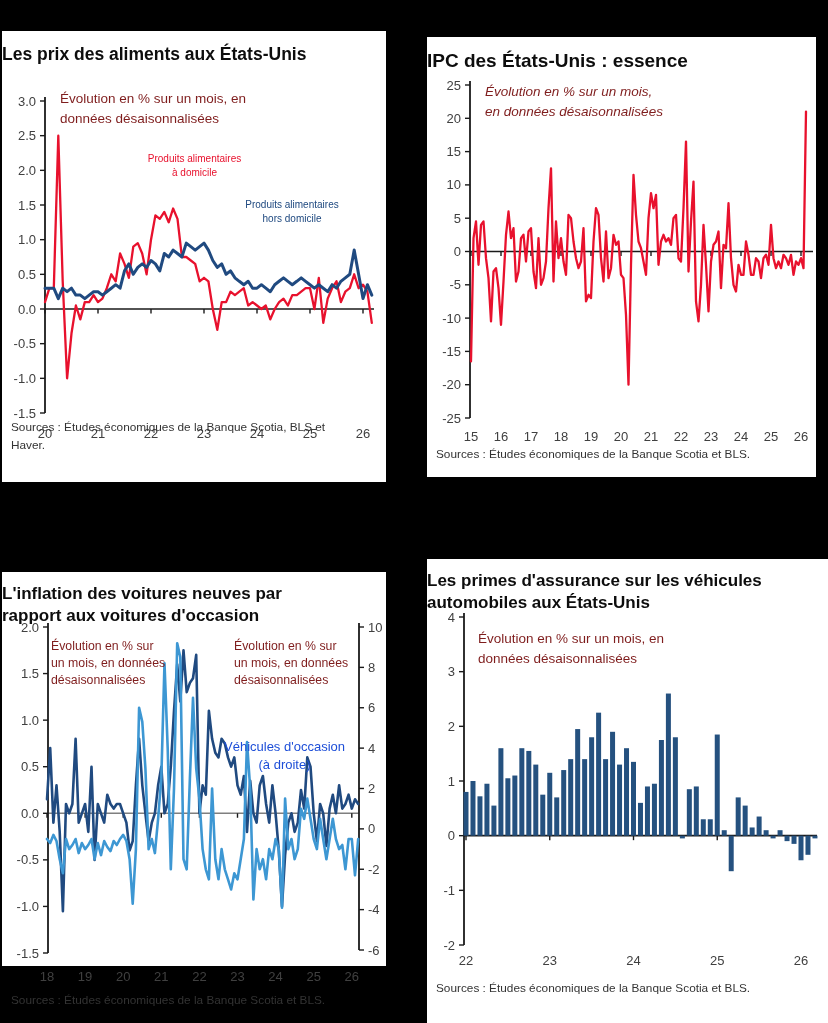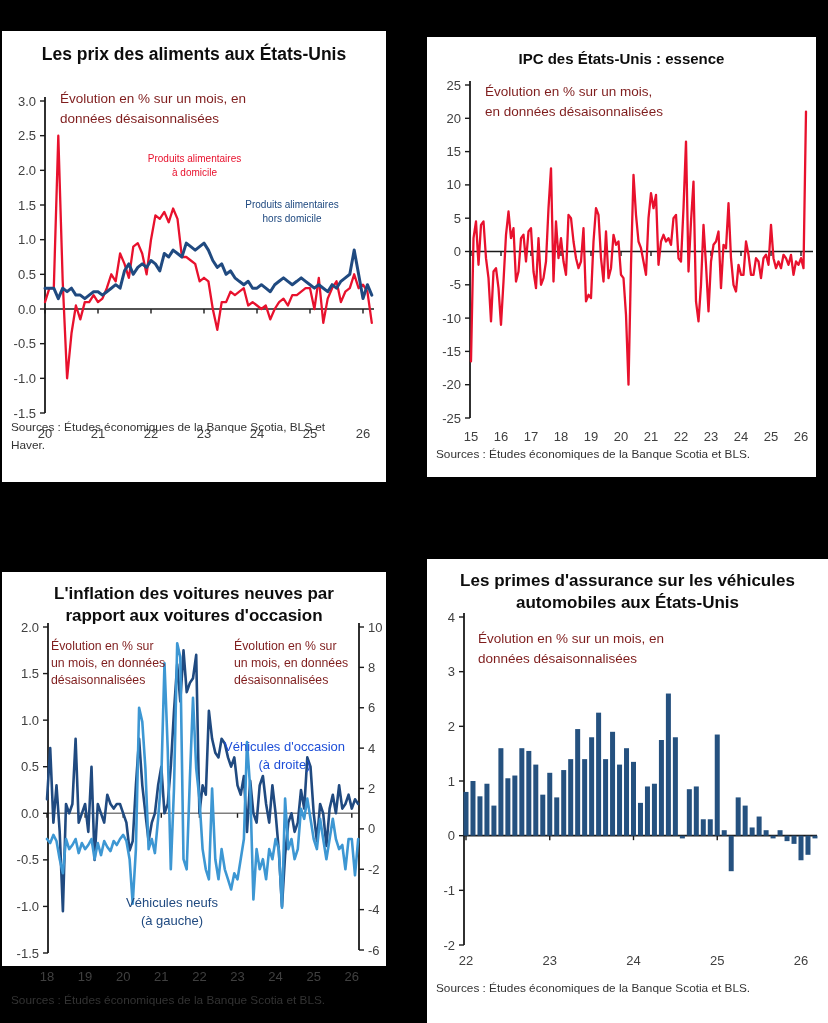--- a/index.html
+++ b/index.html
@@ -1,19 +1,19 @@
 <!DOCTYPE html>
 <html><head>
 <meta charset="utf-8">
 <style>
   html,body{margin:0;padding:0;}
   body{width:828px;height:1023px;background:#000;position:relative;
        font-family:"Liberation Sans",sans-serif;overflow:hidden;}
   .panel{position:absolute;background:#fff;}
-  .title{position:absolute;left:0;right:0;top:12px;margin:0;text-align:center;
+  .title{position:absolute;left:0;right:0;top:12px;margin:0;
          font-size:17px;font-weight:700;color:#0d0d0d;line-height:1.3;white-space:pre-line;}
   .anno{position:absolute;font-size:13.5px;color:#7f1d1d;line-height:1.45;white-space:pre-line;}
   .anno.small{font-size:12.3px;line-height:1.4;}
   .serieslabel{position:absolute;text-align:center;font-size:10px;line-height:1.4;white-space:pre-line;}
   .serieslabel.small{font-size:13px;}
   .src{position:absolute;left:9px;right:4px;font-size:11.8px;color:#333;line-height:1.55;white-space:pre-line;}
   svg{position:absolute;left:0;top:0;}
   svg text.tick{font-size:13px;fill:#404040;font-family:"Liberation Sans",sans-serif;}
   .c-red{color:#e8112d;} .c-navy{color:#204a80;} .c-lblue{color:#1d4ed8;}
 </style>
@@ -66,21 +66,21 @@
 données désaisonnalisées</div>
   <div class="serieslabel c-red" style="left:75px;top:121px;width:235px;">Produits alimentaires
 à domicile</div>
   <div class="serieslabel c-navy" style="left:190px;top:167px;width:200px;">Produits alimentaires
 hors domicile</div>
   <div class="src" style="top:387px;">Sources : Études économiques de la Banque Scotia, BLS et
 Haver.</div>
 </section>
 
 <section class="panel" style="left:427px;top:37px;width:389px;height:440px;">
-  <h2 class="title" style="font-size:15px;">IPC des États-Unis : essence</h2>
+  <h2 class="title" style="font-size:19px;">IPC des États-Unis : essence</h2>
   <svg width="389" height="440" viewBox="0 0 389 440">
       <line x1="43" y1="214.5" x2="386" y2="214.5" stroke="#1a1a1a" stroke-width="1.6"></line>
       <line x1="44" y1="214.5" x2="44" y2="219" stroke="#1a1a1a" stroke-width="1.4"></line>
       <text x="44" y="404" text-anchor="middle" class="tick">15</text>
       <line x1="74" y1="214.5" x2="74" y2="219" stroke="#1a1a1a" stroke-width="1.4"></line>
       <text x="74" y="404" text-anchor="middle" class="tick">16</text>
       <line x1="104" y1="214.5" x2="104" y2="219" stroke="#1a1a1a" stroke-width="1.4"></line>
       <text x="104" y="404" text-anchor="middle" class="tick">17</text>
       <line x1="134" y1="214.5" x2="134" y2="219" stroke="#1a1a1a" stroke-width="1.4"></line>
       <text x="134" y="404" text-anchor="middle" class="tick">18</text>
@@ -118,21 +118,21 @@
       <line x1="43" y1="147.9" x2="38" y2="147.9" stroke="#1a1a1a" stroke-width="1.4"></line>
       <text x="34" y="152.4" text-anchor="end" class="tick">10</text>
       <line x1="43" y1="114.59999999999997" x2="38" y2="114.59999999999997" stroke="#1a1a1a" stroke-width="1.4"></line>
       <text x="34" y="119.09999999999997" text-anchor="end" class="tick">15</text>
       <line x1="43" y1="81.30000000000001" x2="38" y2="81.30000000000001" stroke="#1a1a1a" stroke-width="1.4"></line>
       <text x="34" y="85.80000000000001" text-anchor="end" class="tick">20</text>
       <line x1="43" y1="48" x2="38" y2="48" stroke="#1a1a1a" stroke-width="1.4"></line>
       <text x="34" y="52.5" text-anchor="end" class="tick">25</text>
       <polyline points="44.0,324.4 46.5,201.2 49.0,184.5 51.5,227.8 54.0,187.9 56.5,184.5 59.0,221.2 61.5,241.1 64.0,284.4 66.5,234.5 69.0,231.2 71.5,251.1 74.0,287.8 76.5,244.5 79.0,197.8 81.5,174.5 84.0,201.2 86.5,191.2 89.0,244.5 91.5,234.5 94.0,201.2 96.5,197.8 99.0,224.5 101.5,194.5 104.0,191.2 106.5,234.5 109.0,251.1 111.5,201.2 114.0,247.8 116.5,241.1 119.0,224.5 121.5,171.2 124.0,131.3 126.5,244.5 129.0,184.5 131.5,221.2 134.0,201.2 136.5,224.5 139.0,237.8 141.5,177.9 144.0,181.2 146.5,204.5 149.0,221.2 151.5,231.2 154.0,224.5 156.5,191.2 159.0,264.4 161.5,257.8 164.0,261.1 166.5,204.5 169.0,171.2 171.5,177.9 174.0,221.2 176.5,244.5 179.0,194.5 181.5,241.1 184.0,231.2 186.5,197.8 189.0,207.8 191.5,204.5 194.0,237.8 196.5,241.1 199.0,277.8 201.5,347.7 204.0,227.8 206.5,137.9 209.0,177.9 211.5,204.5 214.0,211.2 216.5,224.5 219.0,237.8 221.5,181.2 224.0,156.2 226.5,171.2 229.0,157.9 231.5,227.8 234.0,204.5 236.5,197.8 239.0,204.5 241.5,201.2 244.0,207.8 246.5,181.2 249.0,177.9 251.5,221.2 254.0,224.5 256.5,171.2 259.0,104.6 261.5,234.5 264.0,184.5 266.5,144.6 269.0,264.4 271.5,284.4 274.0,247.8 276.5,187.9 279.0,227.8 281.5,274.4 284.0,224.5 286.5,207.8 289.0,204.5 291.5,194.5 294.0,251.1 296.5,207.8 299.0,211.2 301.5,166.2 304.0,221.2 306.5,247.8 309.0,254.5 311.5,227.8 314.0,237.8 316.5,237.8 319.0,204.5 321.5,217.8 324.0,237.8 326.5,237.8 329.0,221.2 331.5,224.5 334.0,241.1 336.5,221.2 339.0,217.8 341.5,227.8 344.0,187.9 346.5,221.2 349.0,231.2 351.5,224.5 354.0,231.2 356.5,217.8 359.0,221.2 361.5,227.8 364.0,217.8 366.5,237.8 369.0,224.5 371.5,227.8 374.0,221.2 376.5,231.2 379.0,74.6" fill="none" stroke="#e8112d" stroke-width="2.3" stroke-linejoin="round" stroke-linecap="round"></polyline>
     </svg>
-  <div class="anno" style="left:58px;top:45px;">Évolution en % sur un mois,
+  <div class="anno" style="left:58px;top:45px;font-style:italic;">Évolution en % sur un mois,
 en données désaisonnalisées</div>
   <div class="src" style="top:408px;">Sources : Études économiques de la Banque Scotia et  BLS.</div>
 </section>
 
 <section class="panel" style="left:2px;top:572px;width:384px;height:394px;">
   <h2 class="title" style="font-size:17px;top:11px;">L'inflation des voitures neuves par
 rapport aux voitures d'occasion</h2>
   <svg width="384" height="446" viewBox="0 0 384 446">
       <line x1="46" y1="241.2857142857143" x2="357" y2="241.2857142857143" stroke="#7f7f7f" stroke-width="1.6"></line>
       <line x1="45" y1="241.2857142857143" x2="45" y2="245.7857142857143" stroke="#1a1a1a" stroke-width="1.4"></line>
@@ -193,22 +193,20 @@
       <polyline points="45.0,267.0 48.2,271.0 51.4,262.9 54.5,269.0 57.7,287.2 60.9,301.3 64.0,267.0 67.2,277.1 70.4,273.0 73.6,267.0 76.7,281.1 79.9,271.0 83.1,277.1 86.3,273.0 89.5,267.0 92.6,287.2 95.8,271.0 99.0,283.1 102.2,269.0 105.3,275.0 108.5,279.1 111.7,269.0 114.8,273.0 118.0,267.0 121.2,262.9 124.4,269.0 127.6,287.2 130.7,331.6 133.9,277.1 137.1,135.8 140.3,149.9 143.4,196.3 146.6,277.1 149.8,267.0 152.9,281.1 156.1,246.8 159.3,206.4 162.5,91.3 165.7,176.1 168.8,297.3 172.0,216.5 175.2,71.2 178.3,85.3 181.5,287.2 184.7,297.3 187.9,206.4 191.0,125.7 194.2,196.3 197.4,226.6 200.6,277.1 203.8,297.3 206.9,307.3 210.1,216.5 213.3,287.2 216.5,307.3 219.6,277.1 222.8,297.3 226.0,307.3 229.1,317.4 232.3,301.3 235.5,307.3 238.7,287.2 241.9,267.0 245.0,170.1 248.2,216.5 251.4,327.5 254.6,277.1 257.7,297.3 260.9,287.2 264.1,307.3 267.2,277.1 270.4,287.2 273.6,267.0 276.8,277.1 280.0,335.6 283.1,226.6 286.3,277.1 289.5,267.0 292.6,287.2 295.8,277.1 299.0,236.7 302.2,246.8 305.3,226.6 308.5,246.8 311.7,267.0 314.9,277.1 318.1,246.8 321.2,267.0 324.4,287.2 327.6,267.0 330.8,246.8 333.9,267.0 337.1,277.1 340.3,273.0 343.4,297.3 346.6,267.0 349.8,267.0 353.0,303.3 356.2,267.0" fill="none" stroke="#3d97d3" stroke-width="2.6" stroke-linejoin="round" stroke-linecap="round"></polyline>
     </svg>
   <div class="anno small" style="left:49px;top:66px;">Évolution en % sur
 un mois, en données
 désaisonnalisées</div>
   <div class="anno small" style="left:232px;top:66px;">Évolution en % sur
 un mois, en données
 désaisonnalisées</div>
   <div class="serieslabel small c-lblue" style="left:185px;top:166px;width:195px;">Véhicules d'occasion
 (à droite)</div>
-  <div class="serieslabel small c-navy" style="left:75px;top:322px;width:190px;">Véhicules neufs
-(à gauche)</div>
   <div class="src" style="top:419px;">Sources : Études économiques de la Banque Scotia et  BLS.</div>
 </section>
 
 <section class="panel" style="left:427px;top:559px;width:401px;height:466px;">
   <h2 class="title" style="font-size:17px;top:11px;">Les primes d'assurance sur les véhicules
 automobiles aux États-Unis</h2>
   <svg width="401" height="446" viewBox="0 0 401 446">
       <line x1="37" y1="276.6666666666667" x2="390" y2="276.6666666666667" stroke="#1a1a1a" stroke-width="1.6"></line>
       <line x1="39" y1="276.6666666666667" x2="39" y2="281.1666666666667" stroke="#1a1a1a" stroke-width="1.4"></line>
       <text x="39" y="406" text-anchor="middle" class="tick">22</text>

